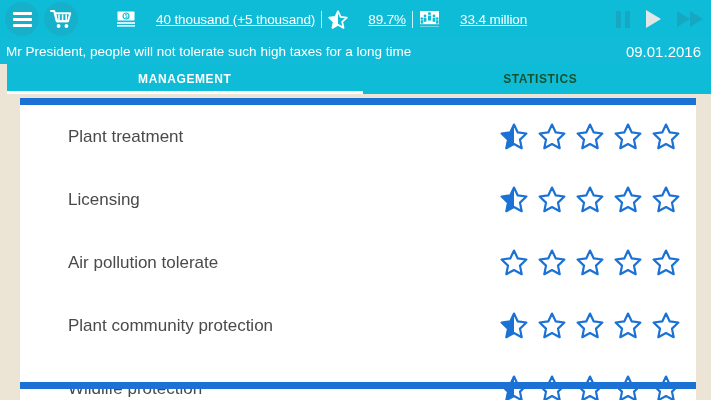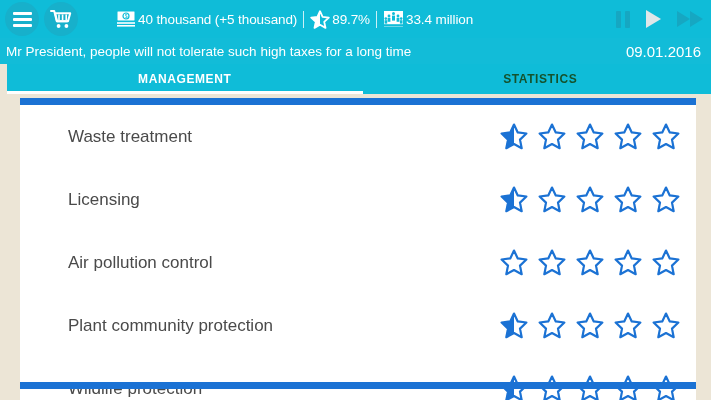--- a/index.html
+++ b/index.html
@@ -27,21 +27,21 @@
 
   .hamburger{ width:19px; height:15px; display:flex; flex-direction:column; justify-content:space-between; }
   .hamburger i{ display:block; height:3px; background:#fff; border-radius:1px; }
 
   .stats{
     display:flex; align-items:center;
     margin-left:38px;
     color:#fff; font-size:13.5px; letter-spacing:-0.1px; white-space:nowrap;
   }
   .stat{ display:flex; align-items:center; }
-  .stat .lbl{ margin-left:2px; }
+  .stat .lbl{ margin-left:20px;text-decoration:underline; }
   .divider{
     width:1px; height:17px; background:rgba(255,255,255,.78);
     margin:0 6px;
   }
 
   .playctl{
     position:absolute; right:8px; top:0; height:38px;
     display:flex; align-items:center; gap:16px;
   }
   .pause{ display:flex; gap:4px; }
@@ -198,21 +198,21 @@
 
 <div class="tabs">
   <div class="tab active">MANAGEMENT</div>
   <div class="tab inactive">STATISTICS</div>
 </div>
 
 <div class="panel">
   <div class="panel-topbar"></div>
   <div class="rows" id="rows">
       <div class="row">
-       <span class="row-label">Waste treatment</span>
+       <span class="row-label">Plant treatment</span>
        <span class="stars">
           <svg width="28" height="27" viewBox="0 0 28 27">
             <defs>
               <clipPath id="sc0">
                 <rect x="0" y="0" width="14" height="28"></rect>
               </clipPath>
             </defs>
              <polygon points="14 1.6 17.75 9.4 26.4 10.5 20 16.6 21.7 25.2 14 21 6.3 25.2 8 16.6 1.6 10.5 10.25 9.4" fill="#1b72d4" clip-path="url(#sc0)"></polygon>
             <polygon points="14 1.6 17.75 9.4 26.4 10.5 20 16.6 21.7 25.2 14 21 6.3 25.2 8 16.6 1.6 10.5 10.25 9.4" fill="none" stroke="#1b72d4" stroke-width="2.2" stroke-linejoin="round"></polygon>
           </svg>
@@ -258,21 +258,21 @@
 
             <polygon points="14 1.6 17.75 9.4 26.4 10.5 20 16.6 21.7 25.2 14 21 6.3 25.2 8 16.6 1.6 10.5 10.25 9.4" fill="none" stroke="#1b72d4" stroke-width="2.2" stroke-linejoin="round"></polygon>
           </svg>
           <svg width="28" height="27" viewBox="0 0 28 27">
 
             <polygon points="14 1.6 17.75 9.4 26.4 10.5 20 16.6 21.7 25.2 14 21 6.3 25.2 8 16.6 1.6 10.5 10.25 9.4" fill="none" stroke="#1b72d4" stroke-width="2.2" stroke-linejoin="round"></polygon>
           </svg>
         </span>
      </div>
       <div class="row">
-       <span class="row-label">Air pollution control</span>
+       <span class="row-label">Air pollution tolerate</span>
        <span class="stars">
           <svg width="28" height="27" viewBox="0 0 28 27">
 
             <polygon points="14 1.6 17.75 9.4 26.4 10.5 20 16.6 21.7 25.2 14 21 6.3 25.2 8 16.6 1.6 10.5 10.25 9.4" fill="none" stroke="#1b72d4" stroke-width="2.2" stroke-linejoin="round"></polygon>
           </svg>
           <svg width="28" height="27" viewBox="0 0 28 27">
 
             <polygon points="14 1.6 17.75 9.4 26.4 10.5 20 16.6 21.7 25.2 14 21 6.3 25.2 8 16.6 1.6 10.5 10.25 9.4" fill="none" stroke="#1b72d4" stroke-width="2.2" stroke-linejoin="round"></polygon>
           </svg>
           <svg width="28" height="27" viewBox="0 0 28 27">

